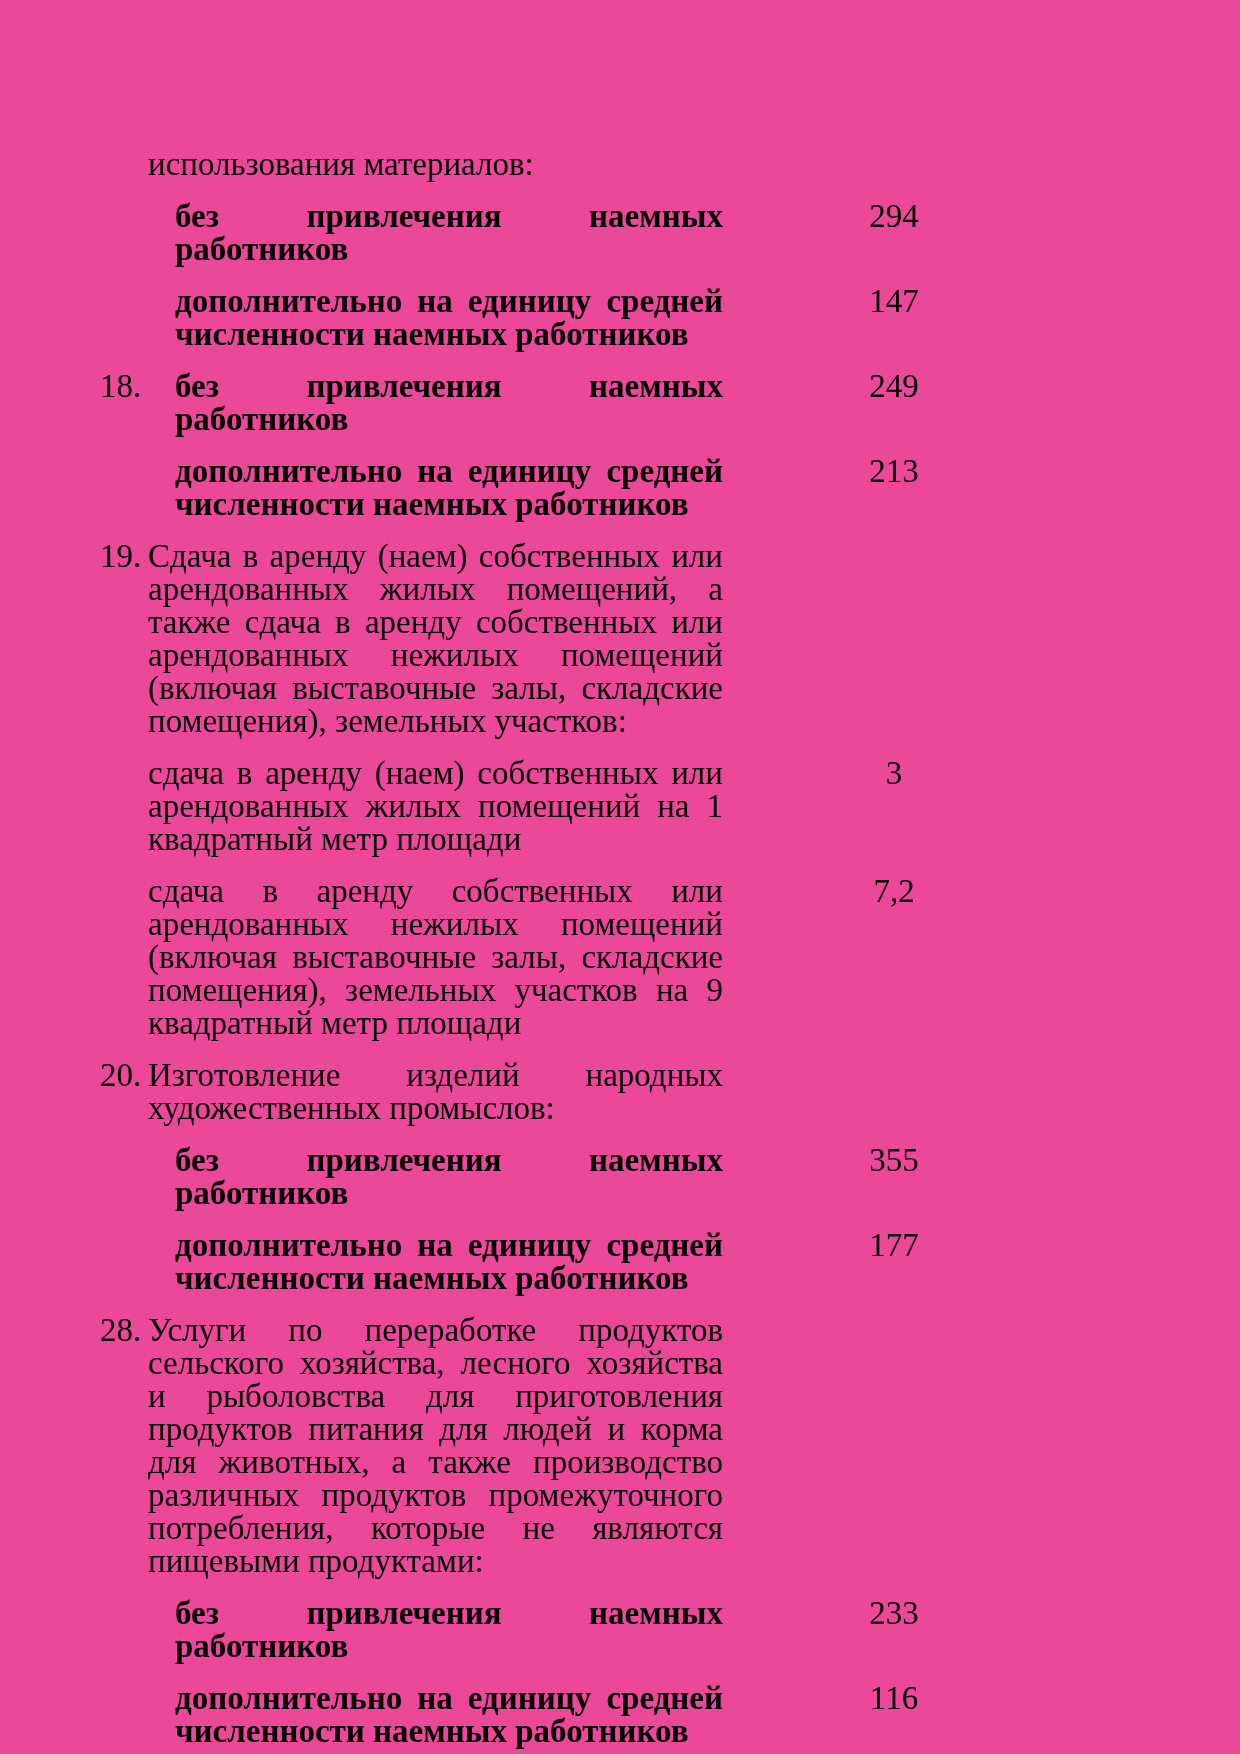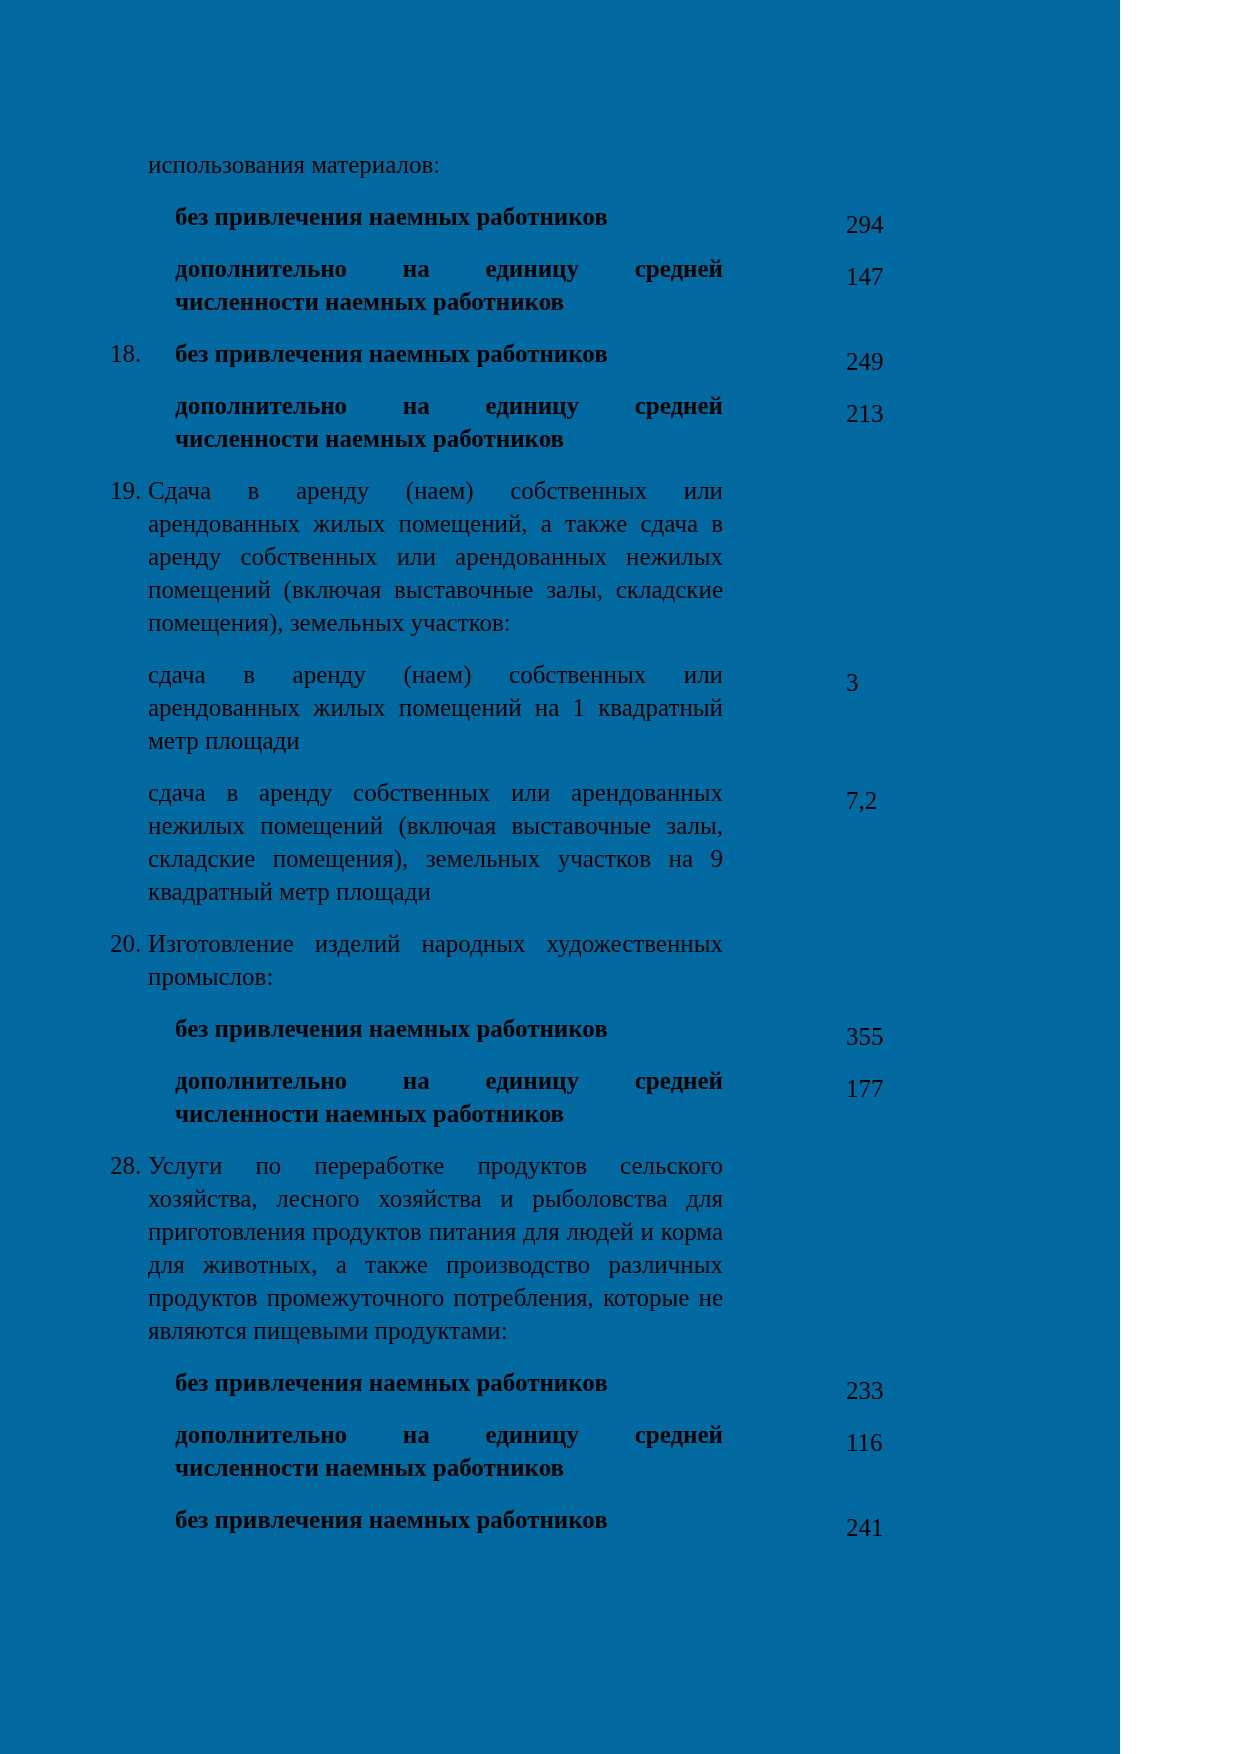--- a/index.html
+++ b/index.html
@@ -2,62 +2,62 @@
 <html lang="ru"><head>
 <meta charset="utf-8">
 <style>
   html, body {
     margin: 0;
     padding: 0;
     background: #ffffff;
   }
   .page {
     position: relative;
-    width: 1120px;
+    width: 1240px;
     height: 1754px;
-    background: #0369a1;
+    background: #ec4899;
     color: #000000;
     font-family: "Liberation Serif", "DejaVu Serif", serif;
-    font-size: 25px;
+    font-size: 33px;
     line-height: 33px;
     overflow: hidden;
   }
   .rows {
     position: absolute;
     top: 148px;
     left: 0;
     right: 0;
   }
   .row {
     position: relative;
     margin-bottom: 19px;
   }
   .row .num {
     position: absolute;
-    left: 110px;
+    left: 100px;
     top: 0;
     white-space: nowrap;
     font-family: Liberation Serif, serif;
   }
   .row .text {
     margin-left: 148px;
     width: 575px;
     text-align: justify;
   }
   .row.sub .text {
     margin-left: 175px;
     width: 548px;
     font-weight: bold;
   }
   .row .value {
     position: absolute;
     left: 846px;
-    top: 8px;
+    top: 0;
     width: 96px;
-    text-align: left;
+    text-align: center;
   }
 </style>
 </head>
 <body>
 
 <div class="page">
   <div class="rows">
   <div class="row flush">
 
     <div class="text">использования материалов:</div>

